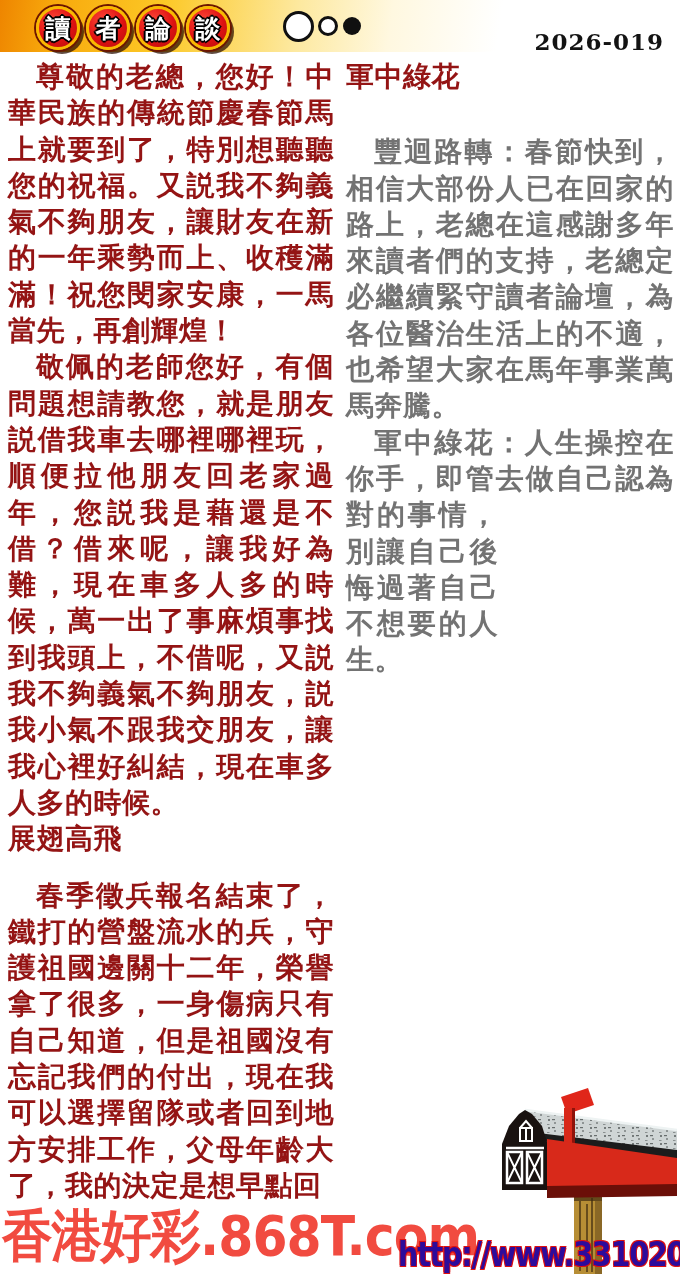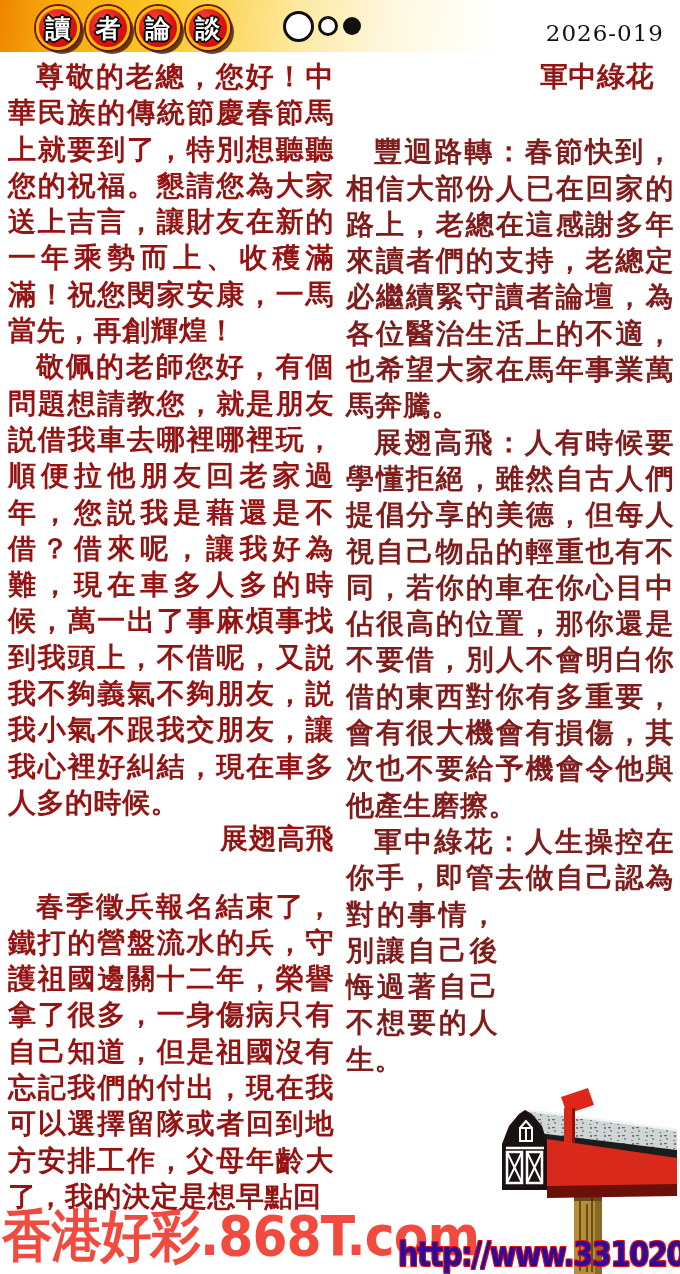--- a/index.html
+++ b/index.html
@@ -26,39 +26,39 @@
   .badge span {
     color:#ffffff; font-size:25px; font-weight:bold; line-height:1;
     text-shadow:-2px 0 0 #000, 2px 0 0 #000, 0 -2px 0 #000, 0 2px 0 #000,
                 -1px -1px 0 #000, 1px 1px 0 #000, -1px 1px 0 #000, 1px -1px 0 #000;
   }
   .deco-circle { position:absolute; border-radius:50%; box-sizing:border-box; }
   .c1 { left:283px; top:11px; width:31px; height:31px; background:#fff; border:3px solid #101010; }
   .c2 { left:318px; top:16px; width:20px; height:20px; background:#fff; border:3px solid #101010; }
   .c3 { left:343px; top:17px; width:18px; height:18px; background:#101010; }
   .issue {
-    position:absolute; top:20px; right:16px; color:#131313;
+    position:absolute; top:28px; right:16px; color:#131313;
     font-family:"DejaVu Serif","Liberation Serif",serif;
-    font-size:23px; letter-spacing:1px;
+    font-size:23px; letter-spacing:1px;font-weight:bold;
   }
 
   
   .col {
     position:absolute; top:59px; font-size:28px; line-height:36.3px;
     font-weight:bold; text-align:justify; letter-spacing:0.5px;
   }
   .col-left  { left:8px;   width:326px; color:#941414; }
   .col-right { left:346px; width:328px; }
   .letter { color:#941414; }
-  .reply  { color:#7f1d1d;font-family:Liberation Serif, serif; }
+  .reply  { color:#737373;font-family:Liberation Serif, serif; }
   p.para { margin:0; text-indent:1em; }
   p.no-indent { text-indent:0; }
-  .sig { text-align:right; margin:0; }
+  .sig { text-align:left; margin:0; }
   .mb30 { margin-bottom:30px; }
-  .mb31 { margin-bottom:31px; }
+  .mb31 { margin-bottom:20px; }
   .mb39 { margin-bottom:39px; }
   .sig-pad { padding-right:20px; }
 
   
   .mailbox-spacer {
     float:right; width:176px; height:262px;
     shape-outside:inset(74px 0 0 0);
   }
 
   
@@ -99,30 +99,29 @@
     <div class="badge">
         <span>談</span>
       </div>
   </div>
   <div class="deco-circle c1"></div>
   <div class="deco-circle c2"></div>
   <div class="deco-circle c3"></div>
   <div class="issue">2026-019</div>
 
   <div class="col col-left">
-    <p class="para letter">尊敬的老總，您好！中華民族的傳統節慶春節馬上就要到了，特別想聽聽您的祝福。懇請您為大家送上吉言，讓財友在新的一年乘勢而上、收穫滿滿！祝您閔家安康，一馬當先，再創輝煌！</p>
+    <p class="para letter">尊敬的老總，您好！中華民族的傳統節慶春節馬上就要到了，特別想聽聽您的祝福。又説我不夠義氣不夠朋友，讓財友在新的一年乘勢而上、收穫滿滿！祝您閔家安康，一馬當先，再創輝煌！</p>
     <p class="para letter">敬佩的老師您好，有個問題想請教您，就是朋友説借我車去哪裡哪裡玩，順便拉他朋友回老家過年，您説我是藉還是不借？借來呢，讓我好為難，現在車多人多的時候，萬一出了事麻煩事找到我頭上，不借呢，又説我不夠義氣不夠朋友，説我小氣不跟我交朋友，讓我心裡好糾結，現在車多人多的時候。</p>
     <p class="sig letter mb31">展翅高飛</p>
     <p class="para letter">春季徵兵報名結束了，鐵打的營盤流水的兵，守護祖國邊關十二年，榮譽拿了很多，一身傷病只有自己知道，但是祖國沒有忘記我們的付出，現在我可以選擇留隊或者回到地方安排工作，父母年齡大了，我的決定是想早點回</p>
   </div>
 
   <div class="col col-right">
     <p class="sig sig-pad letter mb39">軍中綠花</p>
     <p class="para reply mb30">豐迴路轉：春節快到，相信大部份人已在回家的路上，老總在這感謝多年來讀者們的支持，老總定必繼續緊守讀者論壇，為各位醫治生活上的不適，也希望大家在馬年事業萬馬奔騰。</p>
-    <p class="para reply mb30">展翅高飛：人有時候要學懂拒絕，雖然自古人們提倡分享的美德，但每人視自己物品的輕重也有不同，若你的車在你心目中佔很高的位置，那你還是不要借，別人不會明白你借的東西對你有多重要，會有很大機會有損傷，其次也不要給予機會令他與他產生磨擦。</p>
     <p class="para reply"><span class="mailbox-spacer"></span><span>軍中綠花：人生操控在你手，即管去做自己認為對的事情，別讓自己後悔過著自己不想要的人生。</span></p>
   </div>
 
   <svg class="mailbox" width="204" height="188" viewBox="0 0 204 188">
     <defs>
       <pattern id="spk" width="14" height="8" patternUnits="userSpaceOnUse">
         <rect width="14" height="8" fill="#cfd5d5"></rect>
         <circle cx="3" cy="2" r="1" fill="#565b5b"></circle>
         <circle cx="9" cy="5" r="1" fill="#7a8080"></circle>
         <rect x="6" y="1" width="3" height="1.2" fill="#676d6d"></rect>

